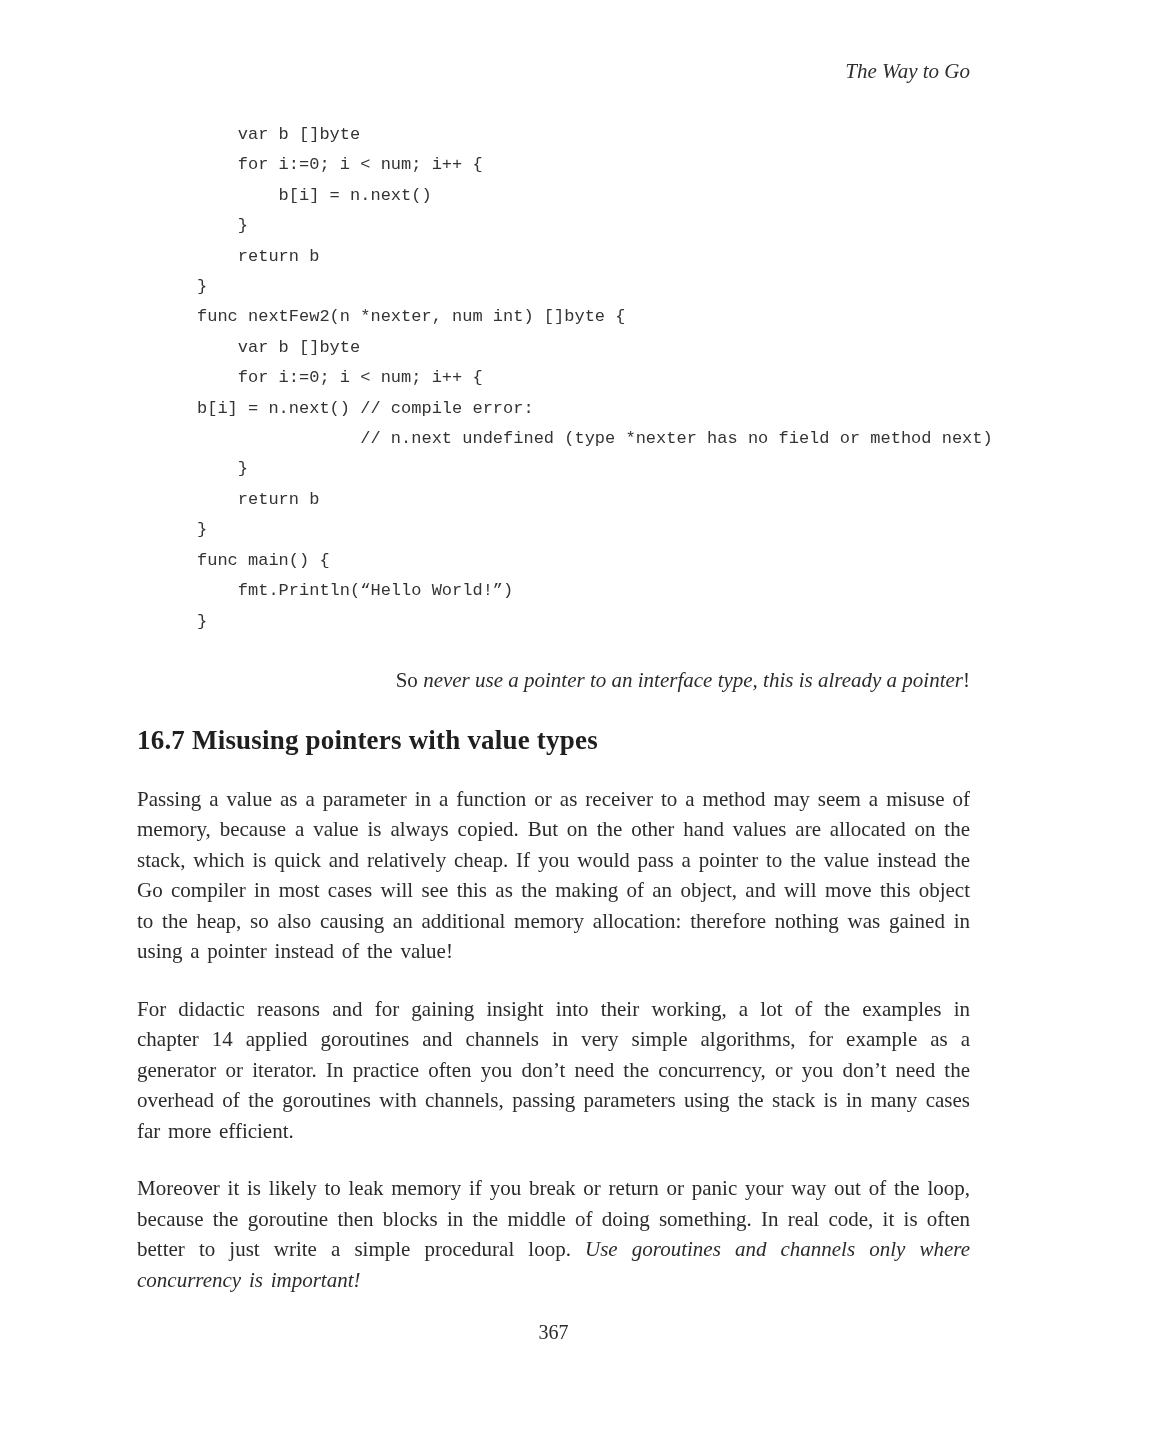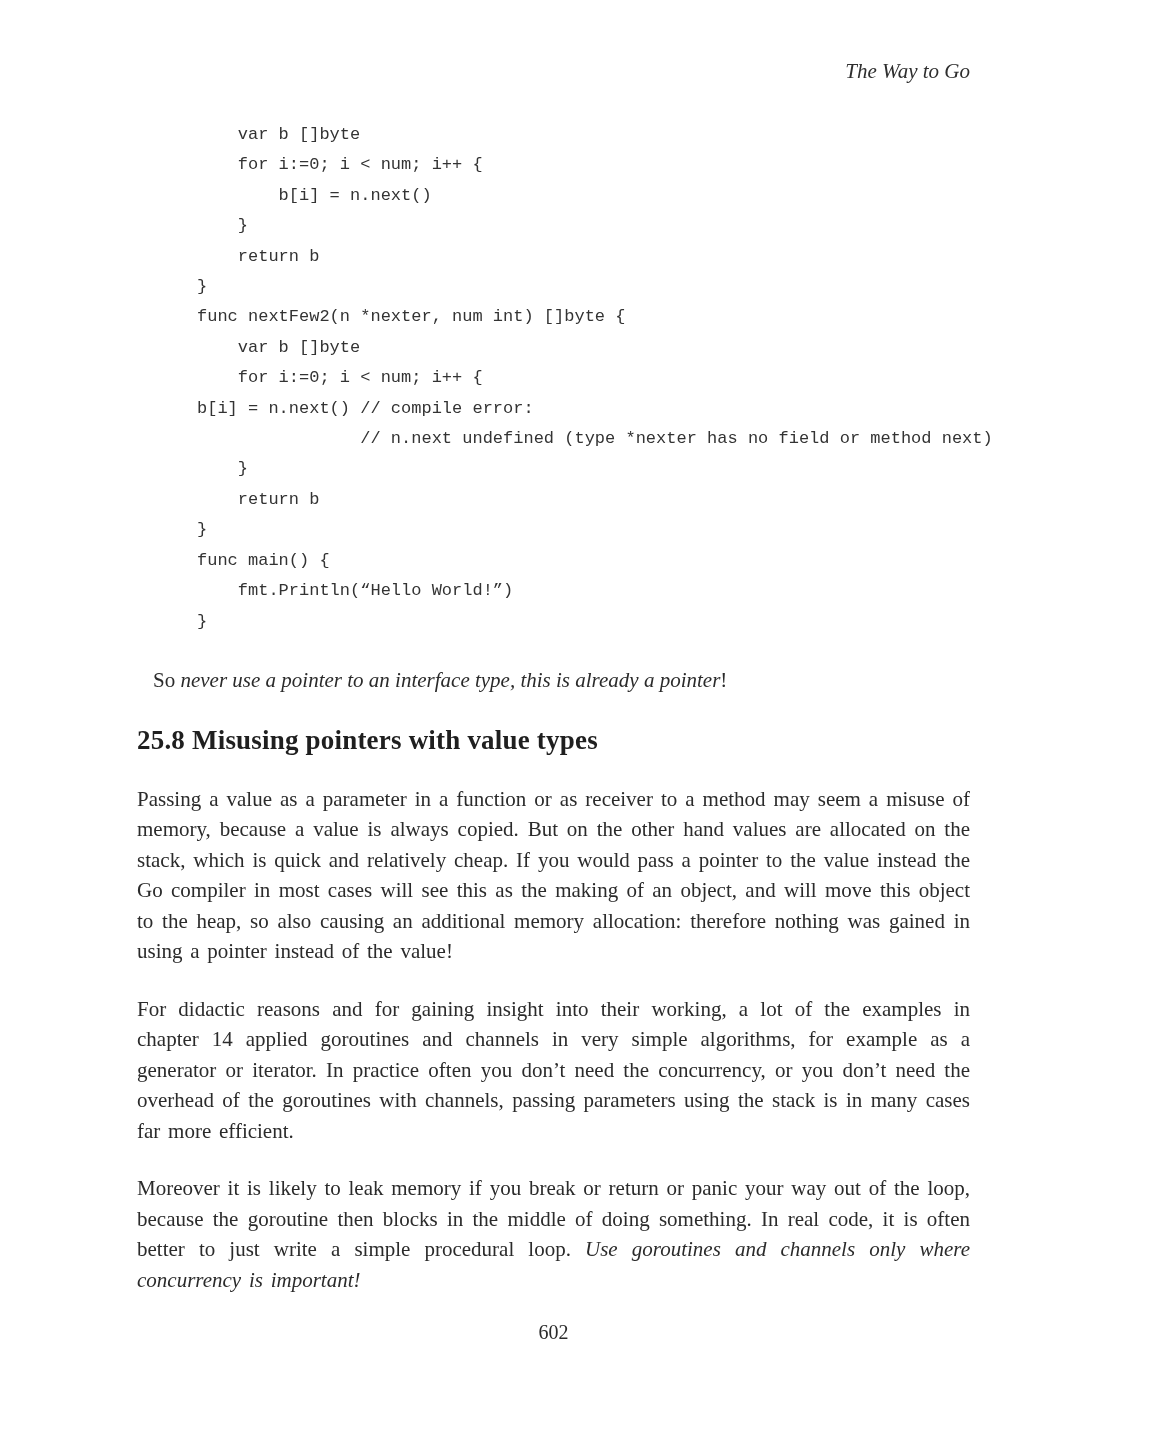--- a/index.html
+++ b/index.html
@@ -35,20 +35,21 @@
     white-space: pre;
   }
   .code-line {
     white-space: pre;
   }
   .note-line {
     margin: 28px 0 0 16px;
     font-size: 21px;
     line-height: 30px;
     color: #2b2b2b;
+    text-align: right;
   }
   .note-line em {
     font-style: italic;
   }
   h2.section-heading {
     margin: 28px 0 0 0;
     font-size: 27px;
     line-height: 34px;
     font-weight: bold;
     color: #1f1f1f;
@@ -76,24 +77,24 @@
 <body>
 
 <div class="page">
 
   <div class="running-header">The Way to Go</div>
 
   <div class="code-block"><div class="code-line">    var b []byte</div><div class="code-line">    for i:=0; i &lt; num; i++ {</div><div class="code-line">        b[i] = n.next()</div><div class="code-line">    }</div><div class="code-line">    return b</div><div class="code-line">}</div><div class="code-line">func nextFew2(n *nexter, num int) []byte {</div><div class="code-line">    var b []byte</div><div class="code-line">    for i:=0; i &lt; num; i++ {</div><div class="code-line">b[i] = n.next() // compile error:</div><div class="code-line">                // n.next undefined (type *nexter has no field or method next)</div><div class="code-line">    }</div><div class="code-line">    return b</div><div class="code-line">}</div><div class="code-line">func main() {</div><div class="code-line">    fmt.Println(“Hello World!”)</div><div class="code-line">}</div></div>
 
   <p class="note-line"><span>So </span><em>never use a pointer to an interface type, this is already a pointer</em><span>!</span></p>
 
-  <h2 class="section-heading">25.8 Misusing pointers with value types</h2>
+  <h2 class="section-heading">16.7 Misusing pointers with value types</h2>
 
   <p class="body-para">Passing a value as a parameter in a function or as receiver to a method may seem a misuse of memory, because a value is always copied. But on the other hand values are allocated on the stack, which is quick and relatively cheap. If you would pass a pointer to the value instead the Go compiler in most cases will see this as the making of an object, and will move this object to the heap, so also causing an additional memory allocation: therefore nothing was gained in using a pointer instead of the value!</p>
 
 
   <p class="body-para">For didactic reasons and for gaining insight into their working, a lot of the examples in chapter 14 applied goroutines and channels in very simple algorithms, for example as a generator or iterator. In practice often you don’t need the concurrency, or you don’t need the overhead of the goroutines with channels, passing parameters using the stack is in many cases far more efficient.</p>
 
   <p class="body-para"><span>Moreover it is likely to leak memory if you break or return or panic your way out of the loop, because the goroutine then blocks in the middle of doing something. In real code, it is often better to just write a simple procedural loop. </span><em>Use goroutines and channels only where concurrency is important!</em></p>
 
-  <div class="page-number">602</div>
+  <div class="page-number">367</div>
 
 </div>
 
 </body></html>

